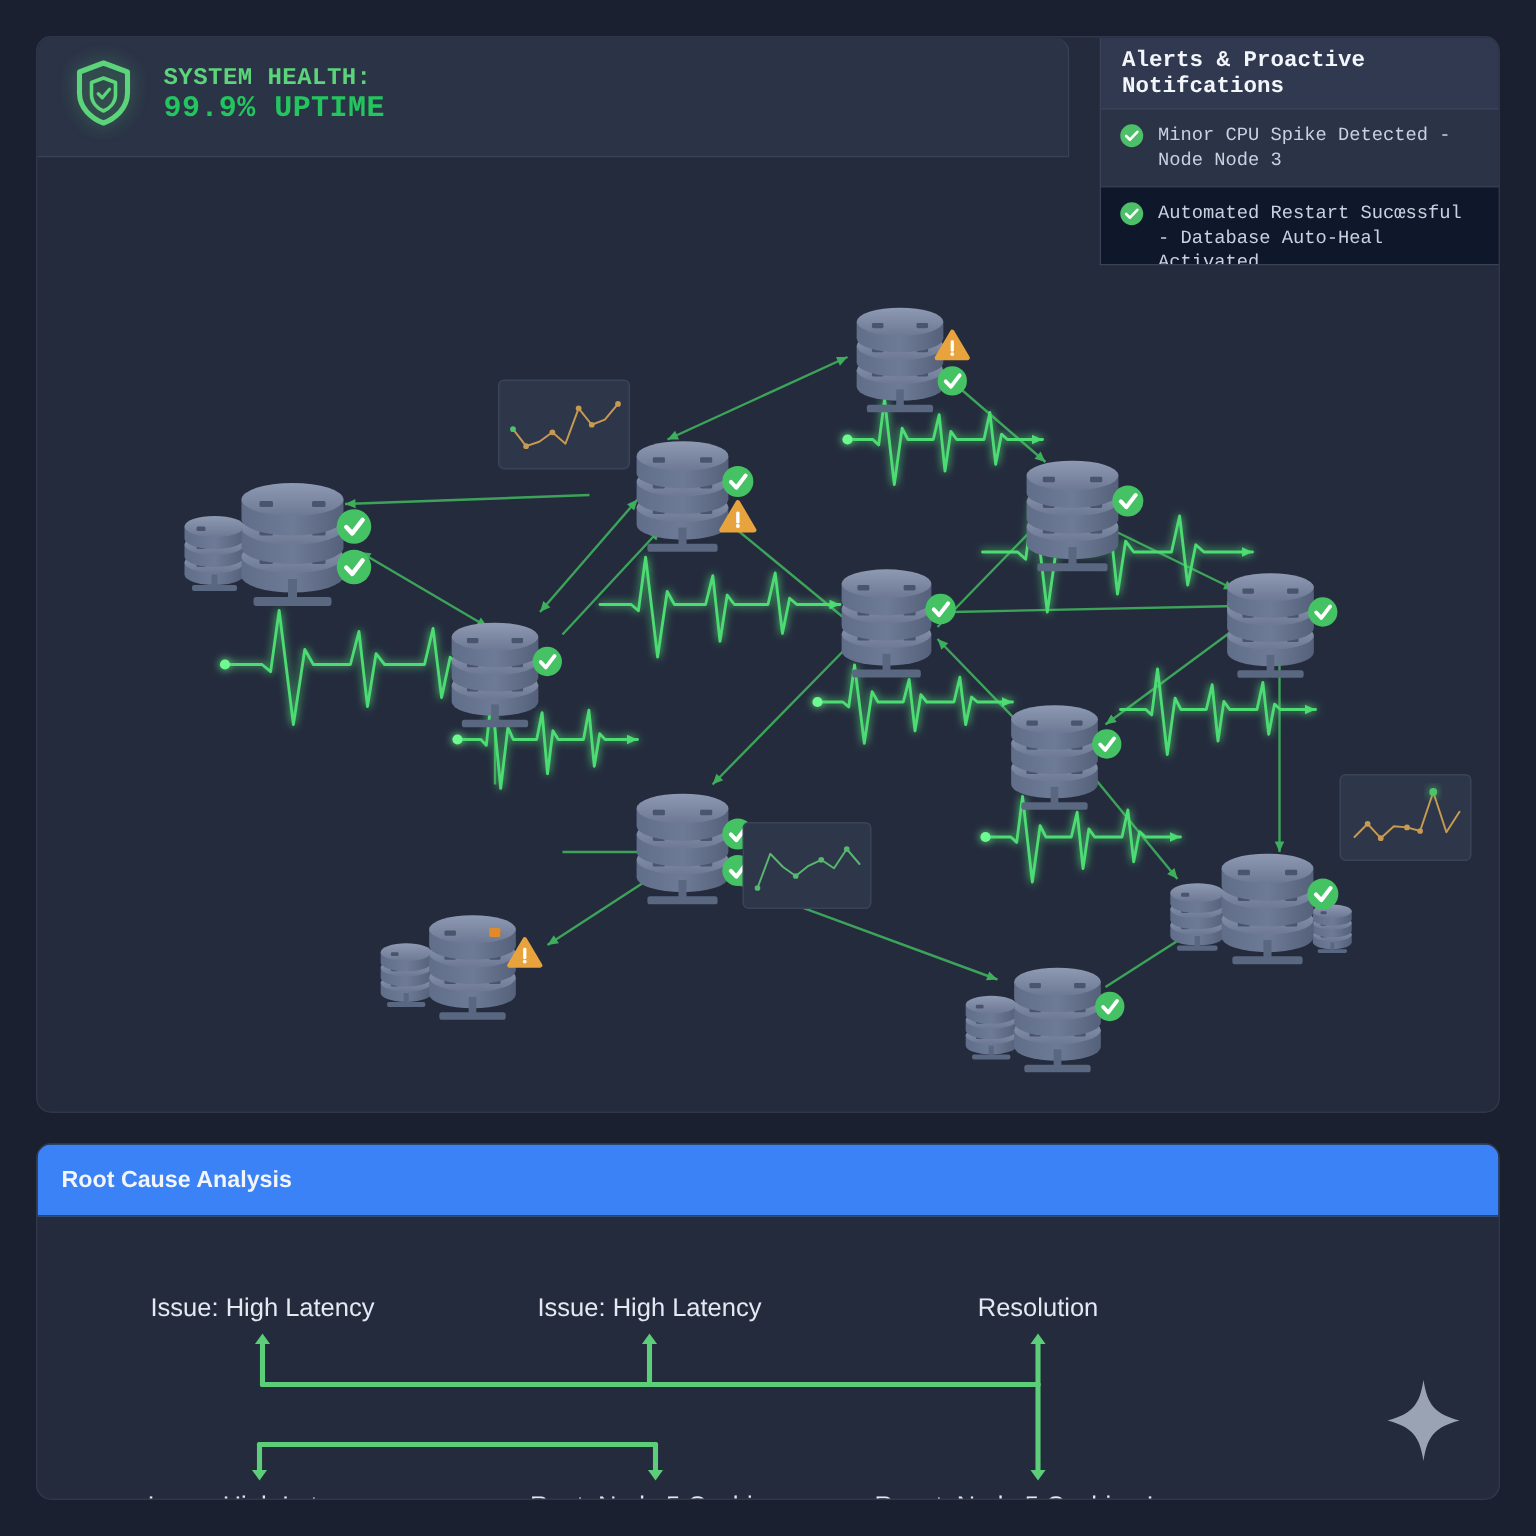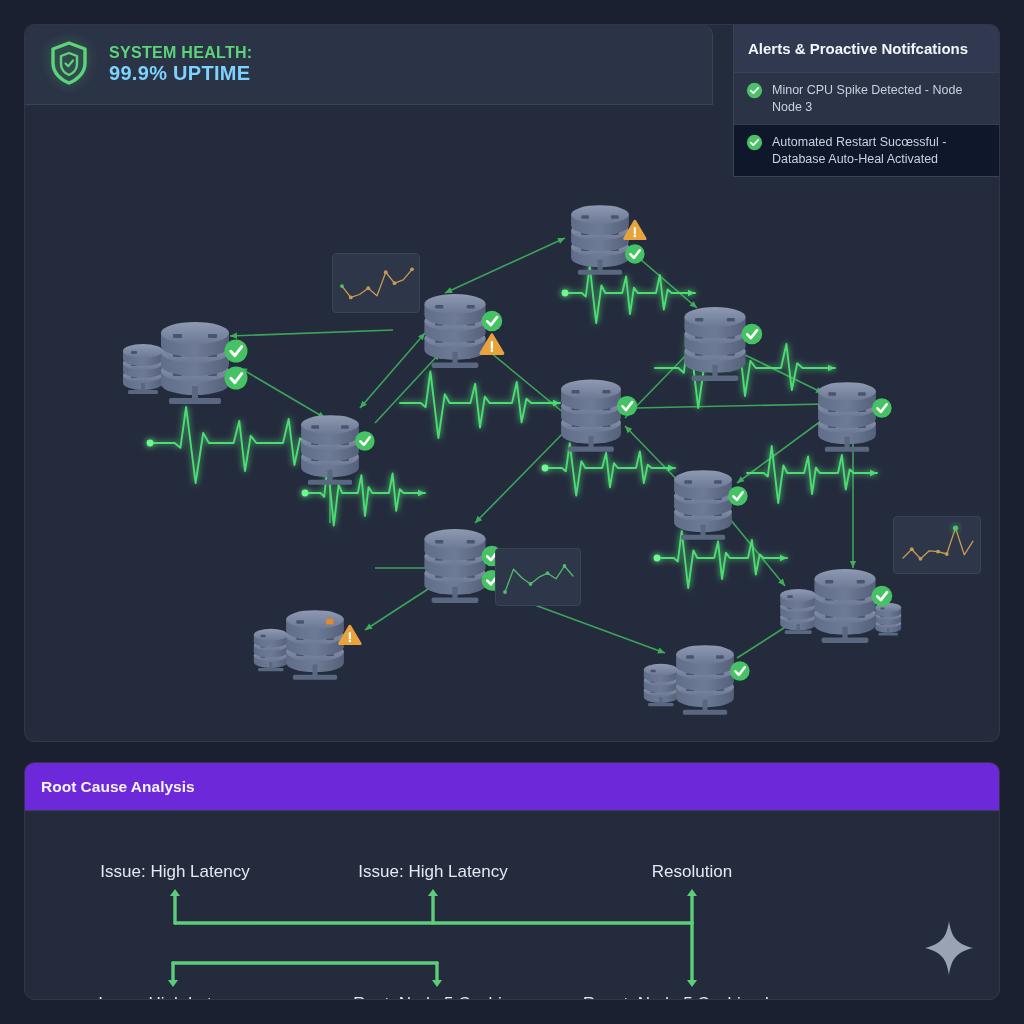--- a/index.html
+++ b/index.html
@@ -16,20 +16,21 @@
 
   
   #main-panel {
     position: absolute;
     left: 24px; top: 24px;
     width: 976px; height: 718px;
     background: #242b3d;
     border: 1px solid #2f3749;
     border-radius: 10px;
     overflow: hidden;
+    font-family: Liberation Mono, monospace;
   }
 
   
   #health-card {
     position: absolute;
     left: 0; top: 0;
     width: 688px; height: 80px;
     background: #2b3346;
     border-bottom: 1px solid #3a4257;
     border-right: 1px solid #3a4257;
@@ -40,21 +41,21 @@
     gap: 16px;
   }
   #health-card .shield { flex: 0 0 auto; filter: drop-shadow(0 0 6px rgba(92,212,122,.45)); }
   .health-text { line-height: 1.12; }
   .health-label {
     font-size: 16px; font-weight: 600; letter-spacing: .3px;
     color: #5cd47a;
   }
   .health-value {
     font-size: 20px; font-weight: 700; letter-spacing: .3px;
-    color: #7dd3fc;
+    color: #22c55e;
   }
 
   
   #auto-heal-row {
     position: absolute;
     left: 0; top: 81px;
     width: 688px; height: 62px;
     display: flex; align-items: center;
     padding-left: 26px; gap: 22px;
   }
@@ -122,21 +123,21 @@
     border: 1px solid #2f3749;
     border-radius: 10px;
     overflow: hidden;
   }
   #rca-title {
     height: 48px;
     display: flex; align-items: center;
     padding: 0 16px;
     font-size: 15.5px; font-weight: 700;
     color: #f2f5fa;
-    background: #6d28d9;
+    background: #3b82f6;
     border-bottom: 1px solid #394156;
   }
   #rca-body { position: absolute; left:0; top:48px; width:976px; height:190px; }
   #rca-svg { position: absolute; inset: 0; }
   .rca-label {
     position: absolute;
     font-size: 17px;
     color: #e3e8f1;
     text-align: center;
     white-space: pre-line;

